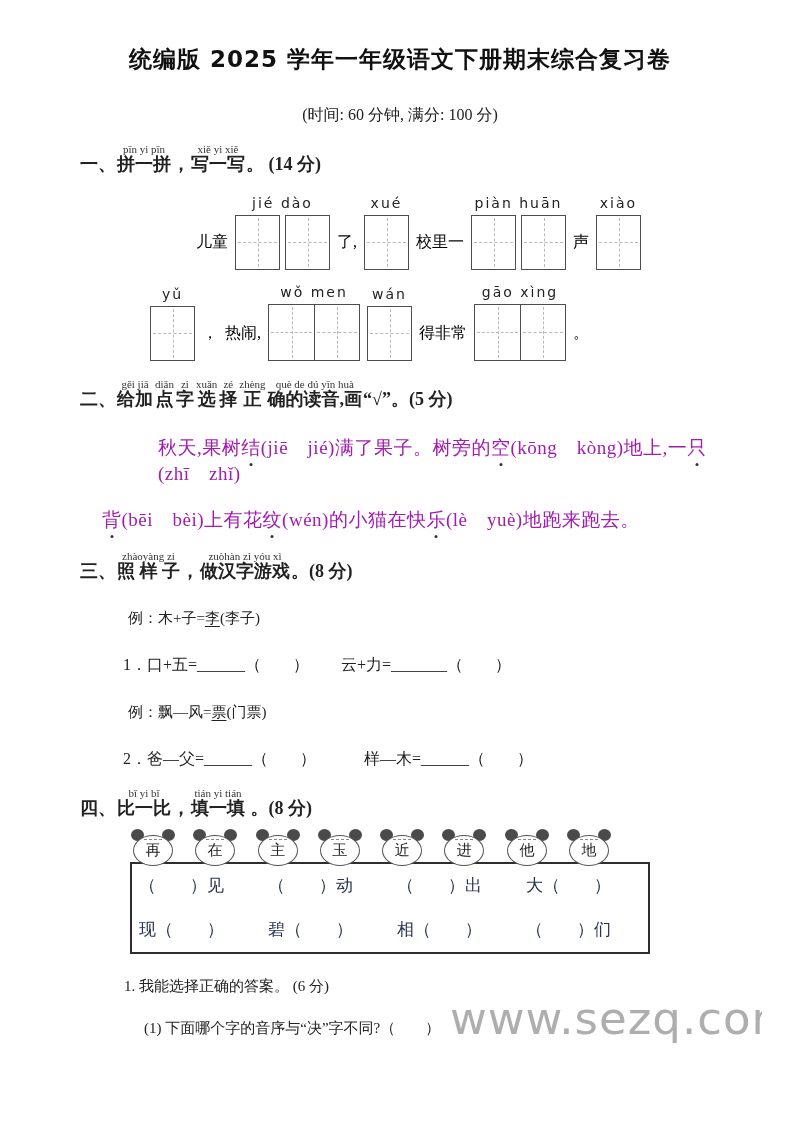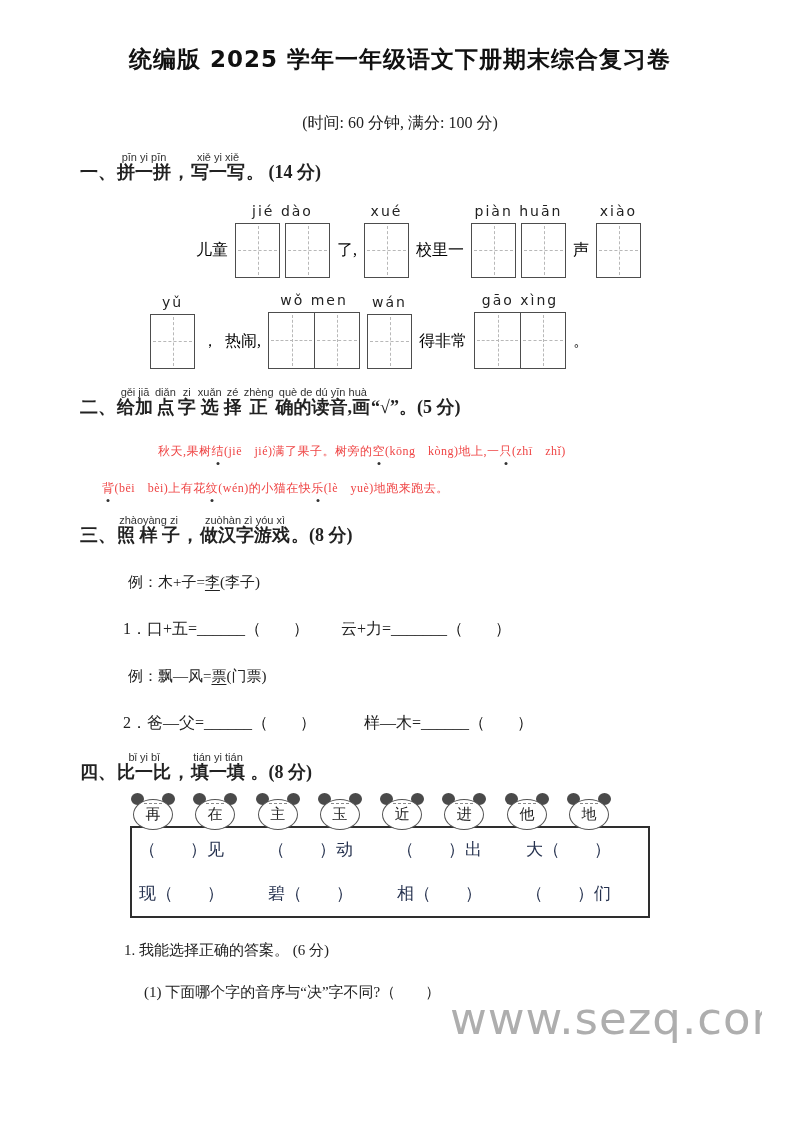--- a/index.html
+++ b/index.html
@@ -7,30 +7,30 @@
   .page {
     position:relative; width:724px; height:1131px; margin:0 auto;
     background:#fff; overflow:hidden; color:#1c1c1c;
     font-family:"Liberation Serif","DejaVu Serif",serif;
   }
   .title {
     padding-top:44px; text-align:center; font-size:23px; font-weight:bold;
     letter-spacing:1px; font-family:"DejaVu Sans","Liberation Sans",sans-serif;
     color:#111;
   }
-  .info { margin-top:38px; text-align:center; font-size:16px; color:#222; }
+  .info { margin-top:30px; text-align:center; font-size:16px; color:#222; }
 
   .content { padding:0 38px 0 42px; }
 
   
   .sec-head { margin-top:18px; font-size:18px; font-weight:600; color:#222; line-height:1.15; }
   .sec-head ruby { ruby-align:center; margin:0 1px; }
   .sec-head rt {
     font-size:11px; font-weight:500; color:#333; letter-spacing:0;
-    font-family:Liberation Sans, sans-serif; text-align:center;
+    font-family:Liberation Serif, serif; text-align:center;
   }
   .num { font-weight:700; }
 
   
   .write-row { display:flex; align-items:flex-end; gap:7px; }
   .row1 { margin-left:116px; margin-top:20px; }
   .row2 { margin-left:70px;  margin-top:14px; }
   .ctx { font-size:16px; color:#000000; margin-bottom:17px; white-space:nowrap; }
   .grp { display:flex; flex-direction:column; align-items:center; gap:4px; }
   .py {
@@ -39,21 +39,21 @@
   }
   .cell { width:45px; height:55px; border:1.5px solid #4d4d4d; position:relative; background:#fff; }
   .cell::before { content:""; position:absolute; left:2px; right:2px; top:50%; border-top:1px dashed #b8b8b8; }
   .cell::after  { content:""; position:absolute; top:2px; bottom:2px; left:50%; border-left:1px dashed #b8b8b8; }
   .sep { display:flex; gap:5px; }
   .joined { display:flex; border:1.5px solid #4d4d4d; }
   .joined .cell { border:none; }
   .joined .cell + .cell { border-left:1.2px solid #4d4d4d; }
 
   
-  .body-line { font-size:12px; color:#ef4444; letter-spacing:0.5px; }
+  .body-line { font-size:19px; color:#a21caf; letter-spacing:0.5px; }
   .bl1 { margin-left:78px; margin-top:26px; }
   .bl2 { margin-left:22px; margin-top:20px; }
   .dot { position:relative; display:inline-block; }
   .dot::after {
     content:""; position:absolute; left:50%; bottom:-5px; transform:translateX(-50%);
     width:3px; height:3px; background:#333; border-radius:50%;
   }
 
   
   .ex-line { margin-left:48px; margin-top:27px; font-size:15px; color:#222; }

